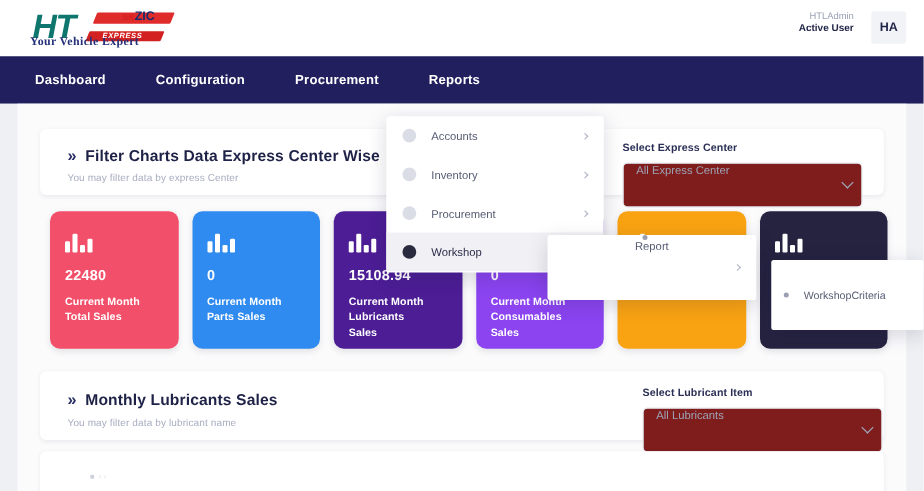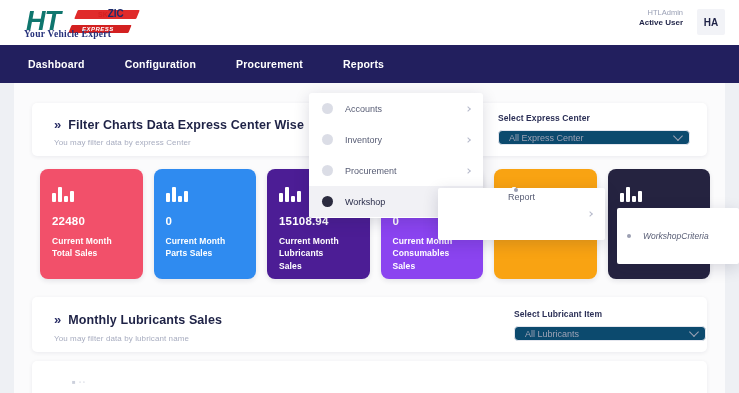--- a/index.html
+++ b/index.html
@@ -85,22 +85,22 @@
   .panel-h {
     font-size:12.5px; color:#1e2246; font-weight:bold; letter-spacing:.1px; white-space:nowrap;
   }
   .panel-sub {
     font-size:8px; color:#a8adc0; margin-top:7px; letter-spacing:.1px; white-space:nowrap;
   }
   .sel-label {
     font-size:8.5px; font-weight:bold; color:#2b2f56; letter-spacing:.1px; margin-bottom:7px;
   }
   .sel-box {
-    width:100%; height:15px; border:1px solid #e4e6ee; border-radius:4px;
-    background:#0c4a6e; display:flex; align-items:center; padding:0 10px;
+    width:100%; height:36px; border:1px solid #e4e6ee; border-radius:4px;
+    background:#7f1d1d; display:flex; align-items:flex-start; padding:0 10px;
     font-size:9px; color:#9ea3b6; position:relative;
   }
   .sel-caret {
     position:absolute; right:10px; top:50%; transform:translateY(-50%);
     width:7px; height:7px; border-right:1.3px solid #9ea3b6; border-bottom:1.3px solid #9ea3b6;
     transform-origin:center; rotate:45deg; margin-top:-3px;
   }
 
   
   #filter-panel { left:18px; top:20px; width:675px; height:53px; }
@@ -169,21 +169,20 @@
   }
   .submenu .menu-item { height:52px;flex-direction:column; }
   .sub-dot { width:4px; height:4px; border-radius:50%; background:#9b9fb2; margin-right:12px; flex:0 0 auto; }
 
   
   .submenu3 {
     position:absolute; left:617px; top:208px; width:122px; height:56px;
     background:#ffffff; border-radius:2px;
     box-shadow: 0 4px 16px rgba(25,25,60,.16);
     z-index:50;
-    font-style:italic;
   }
   .submenu3 .menu-item { height:56px; font-size:8.5px; padding:0 10px; }
 </style>
 </head>
 <body>
 
 <div id="app">
 
   <div class="topbar">
     <div class="logo-wrap">

